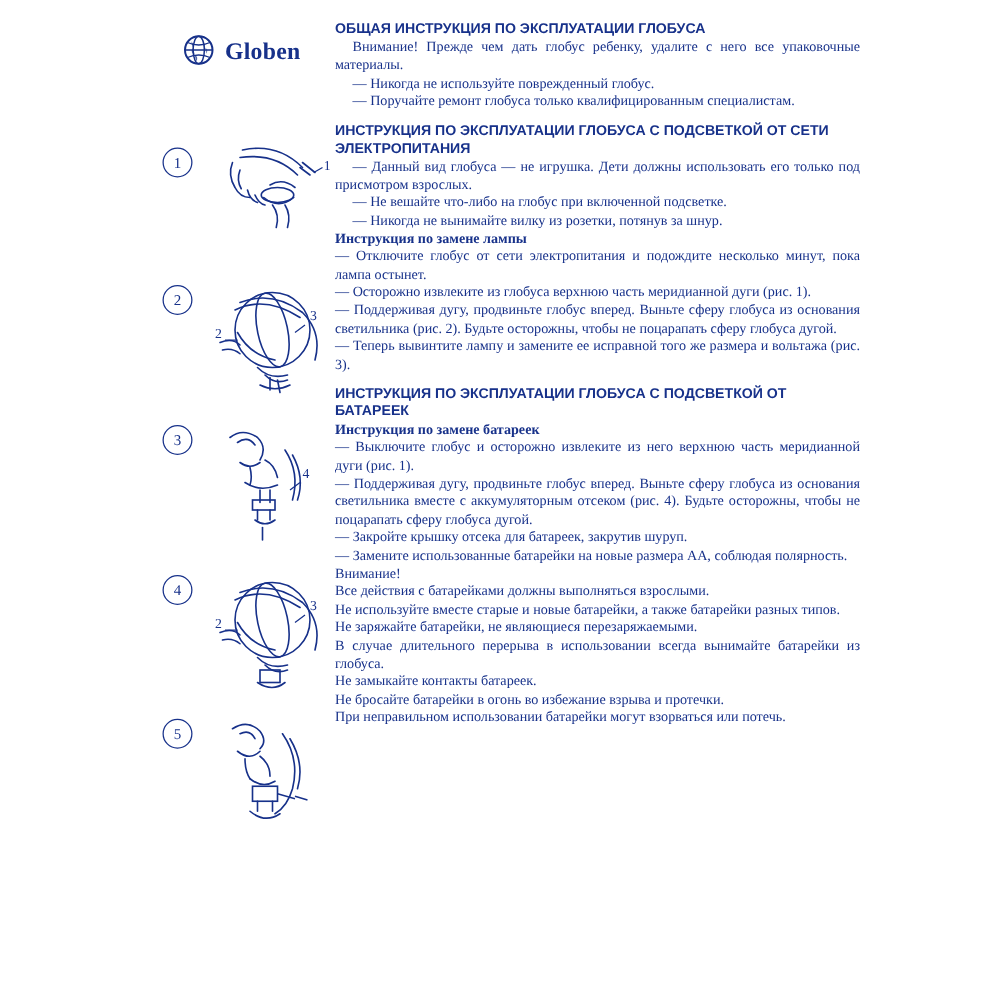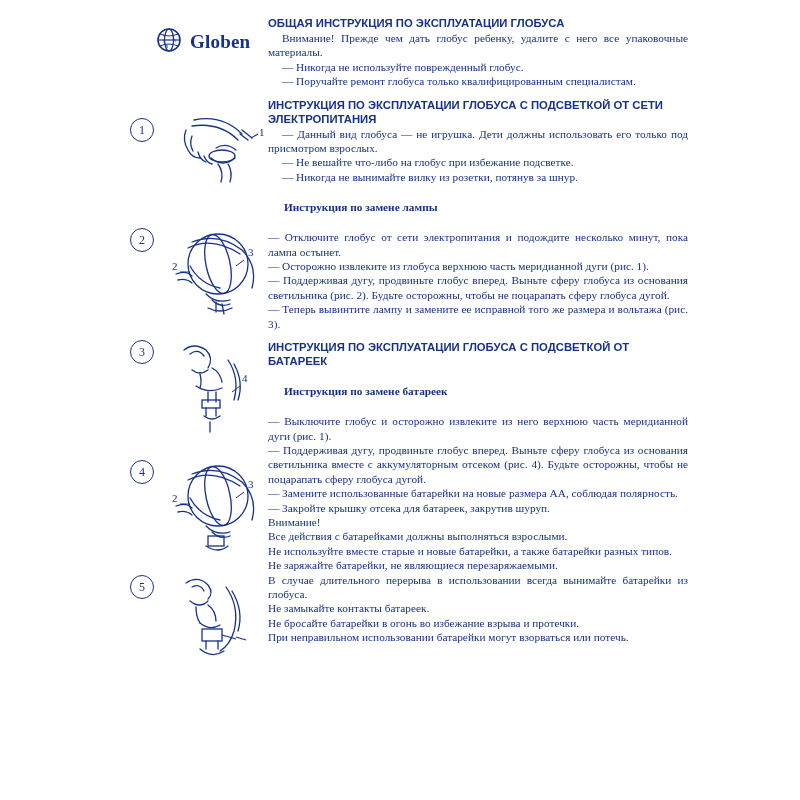--- a/index.html
+++ b/index.html
@@ -24,21 +24,21 @@
   
   .left-col {
     position: absolute;
     left: 0;
     top: 0;
     width: 265px;
     height: 800px;
   }
   .logo {
     position: absolute;
-    left: 154px;
+    left: 144px;
     top: 22px;
     width: 110px;
     height: 40px;
     display: flex;
     align-items: center;
     gap: 6px;
   }
   .logo-text {
     font-family: "Liberation Serif", serif;
     font-size: 19px;
@@ -86,21 +86,21 @@
     line-height: 14px;
     margin: 0 0 1px 0;
     text-transform: uppercase;
     color: #17318a;
   }
   h3.subsec {
     font-family: "Liberation Serif", serif;
     font-size: 11.3px;
     font-weight: bold;
     line-height: 14px;
-    margin: 16px;
+    margin: 0;
     color: #17318a;
   }
   p.para {
     font-family: "Liberation Serif", serif;
     font-size: 11.3px;
     line-height: 14.4px;
     margin: 0;
     color: #17318a;
     text-align: justify;
   }
@@ -269,36 +269,36 @@
 
     <h2 class="sec">ОБЩАЯ ИНСТРУКЦИЯ ПО ЭКСПЛУАТАЦИИ ГЛОБУСА</h2>
     <p class="para indent">Внимание! Прежде чем дать глобус ребенку, удалите с него все упаковочные материалы.</p>
     <p class="para indent">— Никогда не используйте поврежденный глобус.</p>
     <p class="para indent">— Поручайте ремонт глобуса только квалифицированным специалистам.</p>
 
     <div class="gap"></div>
 
     <h2 class="sec">ИНСТРУКЦИЯ ПО ЭКСПЛУАТАЦИИ ГЛОБУСА С ПОДСВЕТКОЙ ОТ СЕТИ ЭЛЕКТРОПИТАНИЯ</h2>
     <p class="para indent">— Данный вид глобуса — не игрушка. Дети должны использовать его только под присмотром взрослых.</p>
-    <p class="para indent">— Не вешайте что-либо на глобус при избежание подсветке.</p>
+    <p class="para indent">— Не вешайте что-либо на глобус при включенной подсветке.</p>
     <p class="para indent">— Никогда не вынимайте вилку из розетки, потянув за шнур.</p>
     <h3 class="subsec">Инструкция по замене лампы</h3>
     <p class="para">— Отключите глобус от сети электропитания и подождите несколько минут, пока лампа остынет.</p>
     <p class="para">— Осторожно извлеките из глобуса верхнюю часть меридианной дуги (рис. 1).</p>
     <p class="para">— Поддерживая дугу, продвиньте глобус вперед. Выньте сферу глобуса из основания светильника (рис. 2). Будьте осторожны, чтобы не поцарапать сферу глобуса дугой.</p>
     <p class="para">— Теперь вывинтите лампу и замените ее исправной того же размера и вольтажа (рис. 3).</p>
 
     <div class="gap"></div>
 
     <h2 class="sec">ИНСТРУКЦИЯ ПО ЭКСПЛУАТАЦИИ ГЛОБУСА С ПОДСВЕТКОЙ ОТ БАТАРЕЕК</h2>
     <h3 class="subsec">Инструкция по замене батареек</h3>
     <p class="para">— Выключите глобус и осторожно извлеките из него верхнюю часть меридианной дуги (рис. 1).</p>
     <p class="para">— Поддерживая дугу, продвиньте глобус вперед. Выньте сферу глобуса из основания светильника вместе с аккумуляторным отсеком (рис. 4). Будьте осторожны, чтобы не поцарапать сферу глобуса дугой.</p>
+    <p class="para">— Закройте крышку отсека для батареек, закрутив шуруп.</p>
     <p class="para">— Замените использованные батарейки на новые размера АА, соблюдая полярность.</p>
-    <p class="para">— Закройте крышку отсека для батареек, закрутив шуруп.</p>
     <p class="para">Внимание!</p>
     <p class="para">Все действия с батарейками должны выполняться взрослыми.</p>
     <p class="para">Не используйте вместе старые и новые батарейки, а также батарейки разных типов.</p>
     <p class="para">Не заряжайте батарейки, не являющиеся перезаряжаемыми.</p>
     <p class="para">В случае длительного перерыва в использовании всегда вынимайте батарейки из глобуса.</p>
     <p class="para">Не замыкайте контакты батареек.</p>
     <p class="para">Не бросайте батарейки в огонь во избежание взрыва и протечки.</p>
     <p class="para">При неправильном использовании батарейки могут взорваться или потечь.</p>
 
   </div>

